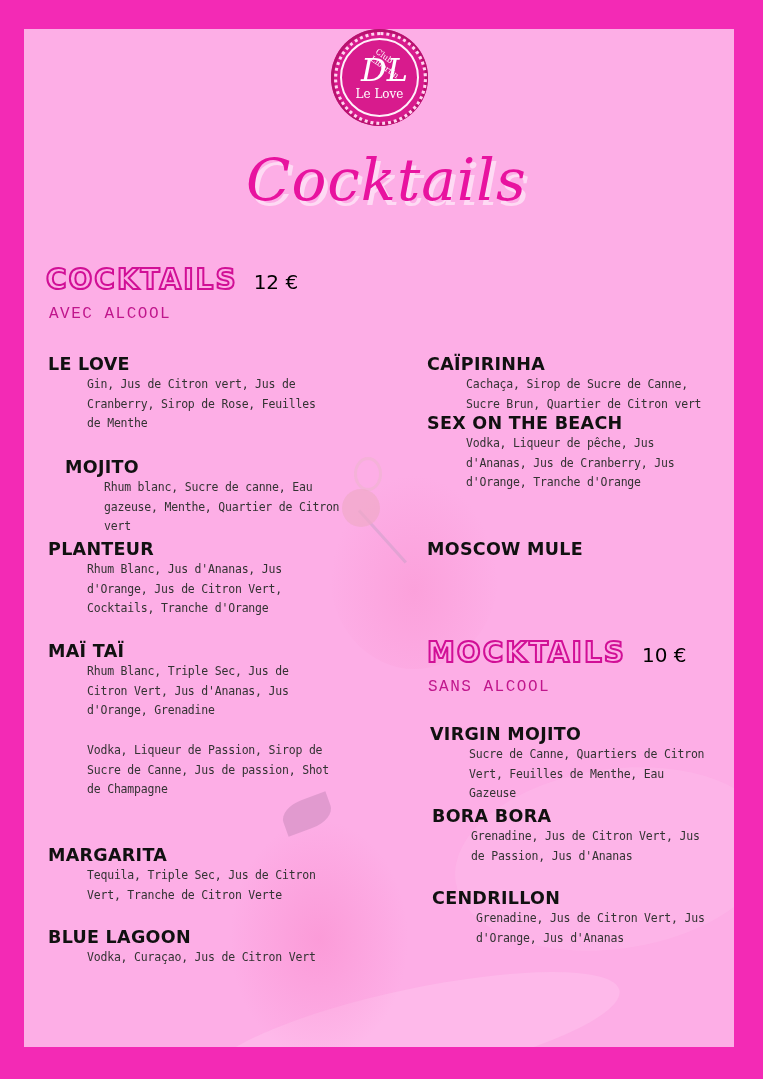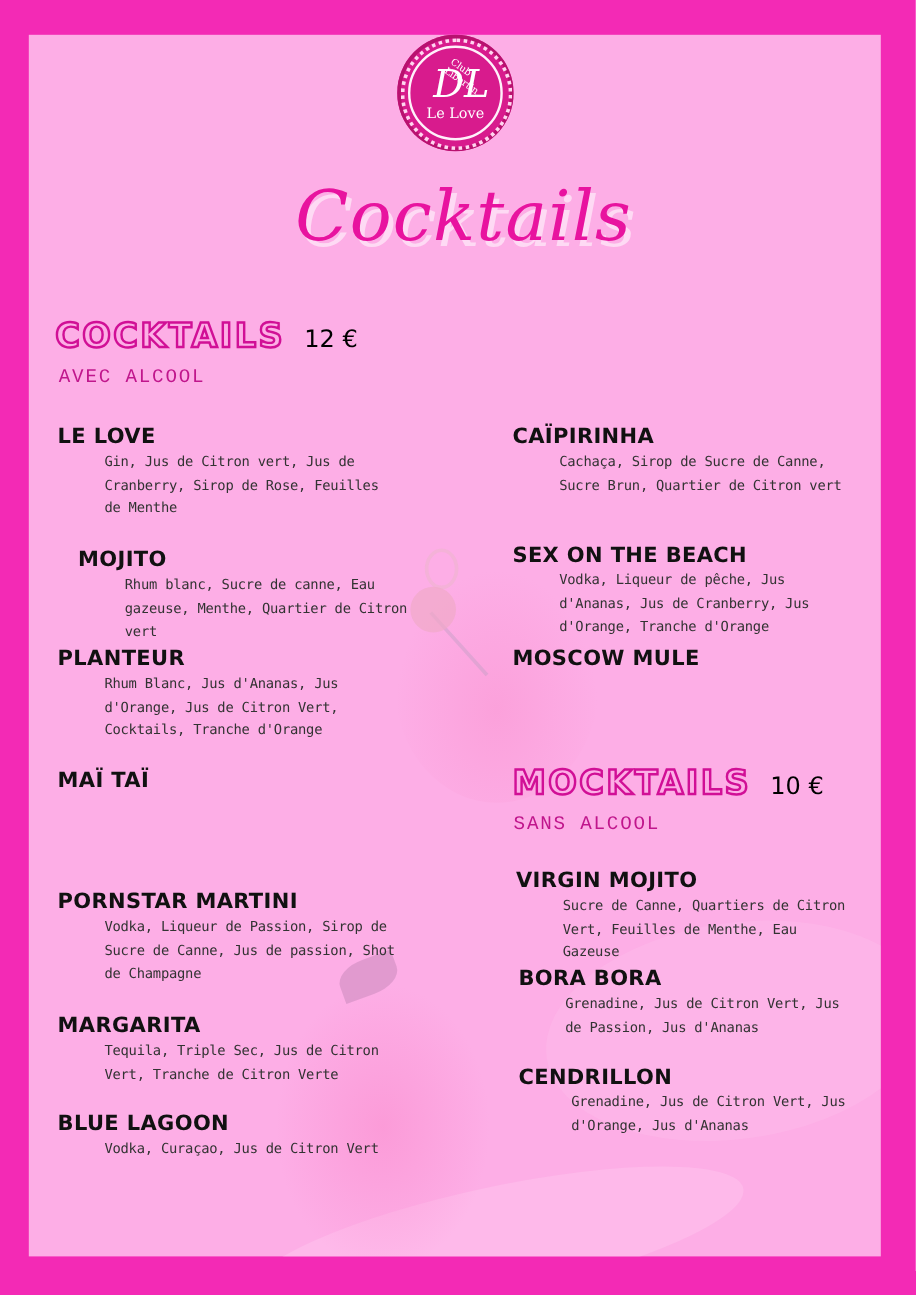--- a/index.html
+++ b/index.html
@@ -70,39 +70,39 @@
 <div class="item" style="left:65px; top:456px;">
   <div class="item-name">MOJITO</div>
   <div class="item-desc">Rhum blanc, Sucre de canne, Eau gazeuse, Menthe, Quartier de Citron vert</div>
 </div>
 <div class="item" style="left:48px; top:538px;">
   <div class="item-name">PLANTEUR</div>
   <div class="item-desc">Rhum Blanc, Jus d'Ananas, Jus d'Orange, Jus de Citron Vert, Cocktails, Tranche d'Orange</div>
 </div>
 <div class="item" style="left:48px; top:640px;">
   <div class="item-name">MAÏ TAÏ</div>
+  <div class="item-desc">Rhum Blanc, Triple Sec, Jus de Citron Vert, Jus d'Ananas, Jus d'Orange, Grenadine</div>
 </div>
 <div class="item" style="left:48px; top:741px;">
-  <div class="item-name">PORNSTAR MARTINI</div>
   <div class="item-desc">Vodka, Liqueur de Passion, Sirop de Sucre de Canne, Jus de passion, Shot de Champagne</div>
 </div>
 <div class="item" style="left:48px; top:844px;">
   <div class="item-name">MARGARITA</div>
   <div class="item-desc">Tequila, Triple Sec, Jus de Citron Vert, Tranche de Citron Verte</div>
 </div>
 <div class="item" style="left:48px; top:926px;">
   <div class="item-name">BLUE LAGOON</div>
   <div class="item-desc">Vodka, Curaçao, Jus de Citron Vert</div>
 </div>
 
 <div class="item" style="left:427px; top:353px;">
   <div class="item-name">CAÏPIRINHA</div>
   <div class="item-desc">Cachaça, Sirop de Sucre de Canne, Sucre Brun, Quartier de Citron vert</div>
 </div>
-<div class="item" style="left:427px; top:452px;">
+<div class="item" style="left:427px; top:412px;">
   <div class="item-name">SEX ON THE BEACH</div>
   <div class="item-desc">Vodka, Liqueur de pêche, Jus d'Ananas, Jus de Cranberry, Jus d'Orange, Tranche d'Orange</div>
 </div>
 <div class="item" style="left:427px; top:538px;">
   <div class="item-name">MOSCOW MULE</div>
 </div>
 
 <div class="sec-head" style="left:427px; top:636px;">
   <span class="sec-title">MOCKTAILS</span>
   <span class="sec-price">10 €</span>

